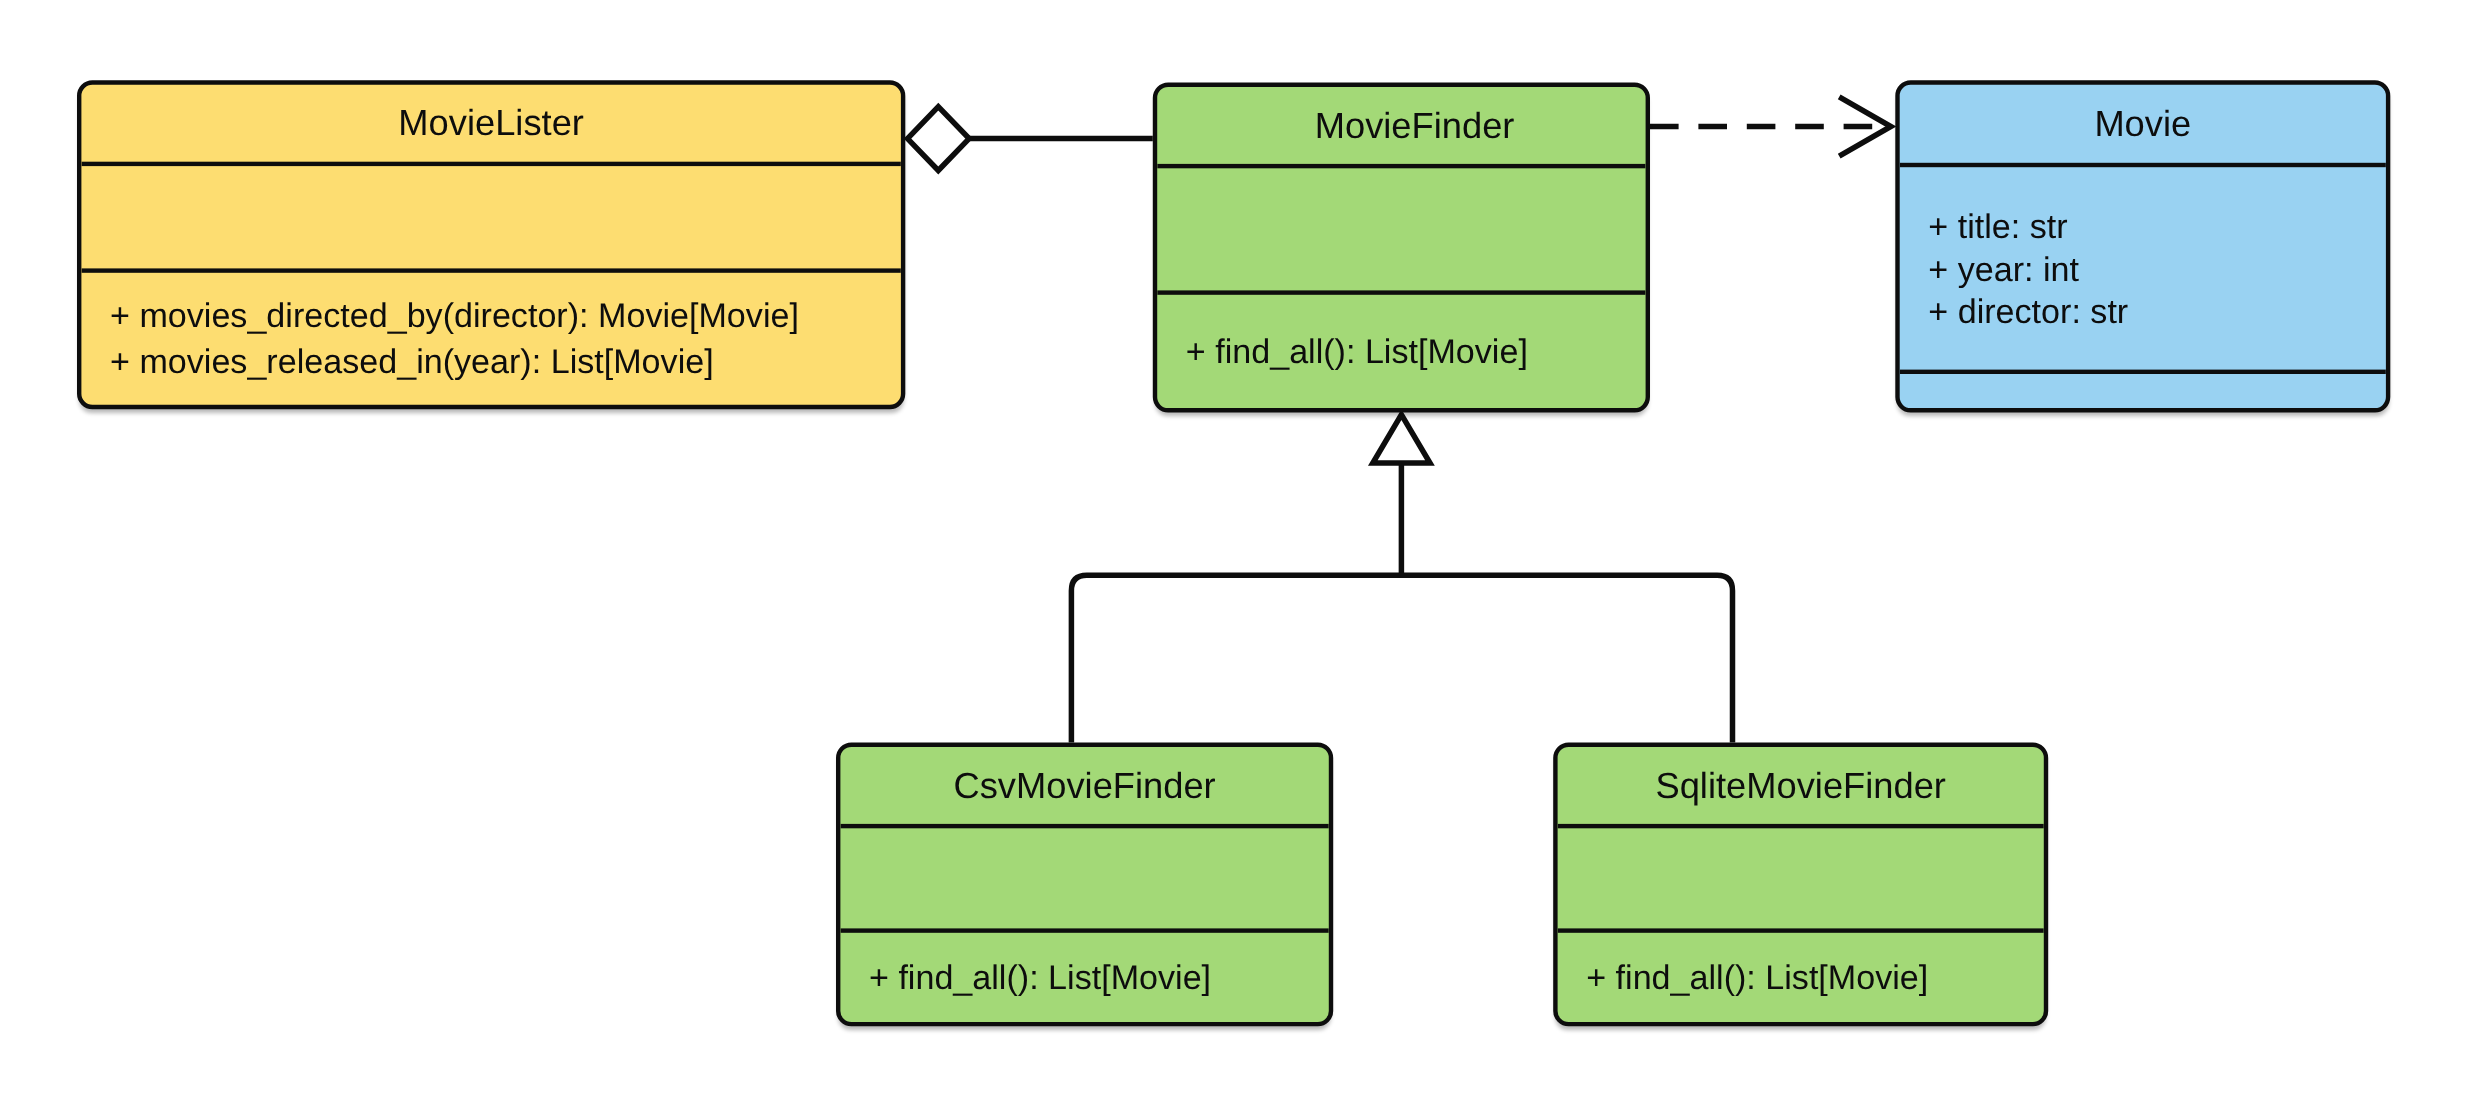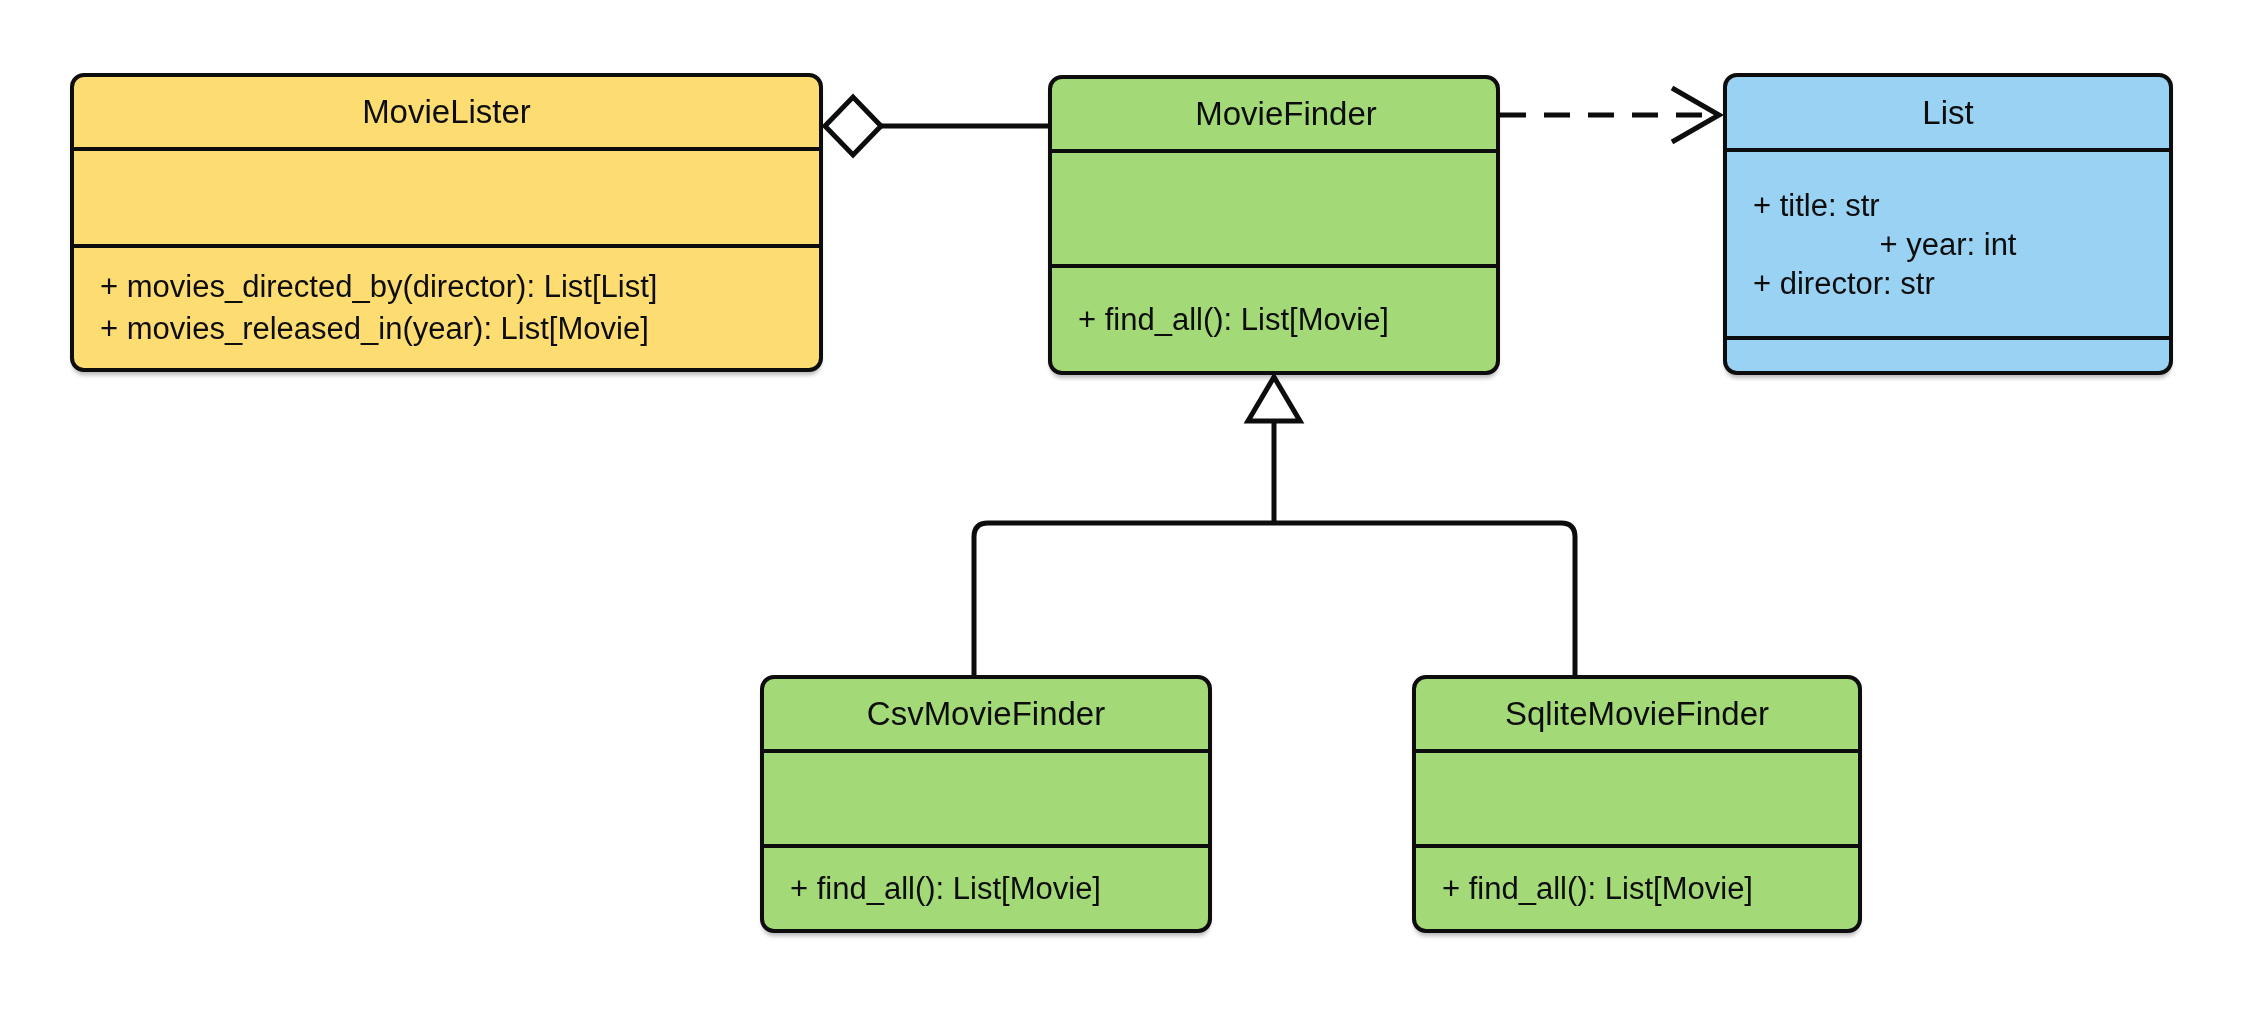--- a/index.html
+++ b/index.html
@@ -75,38 +75,38 @@
       <line x1="1274" y1="421" x2="1274" y2="524" stroke="#0d0d0d" stroke-width="5" fill="none"></line>
       <path d="M 974 675 L 974 537 Q 974 523 988 523 L 1561 523 Q 1575 523 1575 537 L 1575 675" fill="none" stroke="#0d0d0d" stroke-width="5"></path>
       <polygon points="1274,377 1300,421 1248,421" fill="#ffffff" stroke="#0d0d0d" stroke-width="5" stroke-linejoin="miter"></polygon>
     </g>
   </svg>
 
   <div class="uml-class fill-yellow" style="left:70px; top:73px; width:753px; height:299px;">
     <div class="uml-title" style="height:70px;">MovieLister</div>
     <div class="compartment" style="height:97px;"></div>
     <div class="compartment grow">
-      <div class="member">+ movies_directed_by(director): List[List]</div>
+      <div class="member">+ movies_directed_by(director): Movie[Movie]</div>
       <div class="member">+ movies_released_in(year): List[Movie]</div>
     </div>
   </div>
 
   <div class="uml-class fill-green" style="left:1048px; top:75px; width:452px; height:300px;">
     <div class="uml-title" style="height:70px;padding-left:24px;">MovieFinder</div>
     <div class="compartment" style="height:115px;"></div>
     <div class="compartment grow">
       <div class="member">+ find_all(): List[Movie]</div>
     </div>
   </div>
 
   <div class="uml-class fill-blue" style="left:1723px; top:73px; width:450px; height:302px;">
-    <div class="uml-title" style="height:71px;">List</div>
+    <div class="uml-title" style="height:71px;">Movie</div>
     <div class="compartment" style="height:188px;">
       <div class="member" style="line-height:39px;">+ title: str</div>
-      <div class="member" style="line-height:39px;text-align:center;">+ year: int</div>
+      <div class="member" style="line-height:39px;">+ year: int</div>
       <div class="member" style="line-height:39px;">+ director: str</div>
     </div>
     <div class="compartment grow"></div>
   </div>
 
   <div class="uml-class fill-green" style="left:748px; top:675px; width:452px; height:258px;margin-left:12px;">
     <div class="uml-title" style="height:70px;">CsvMovieFinder</div>
     <div class="compartment" style="height:95px;"></div>
     <div class="compartment grow">
       <div class="member">+ find_all(): List[Movie]</div>

